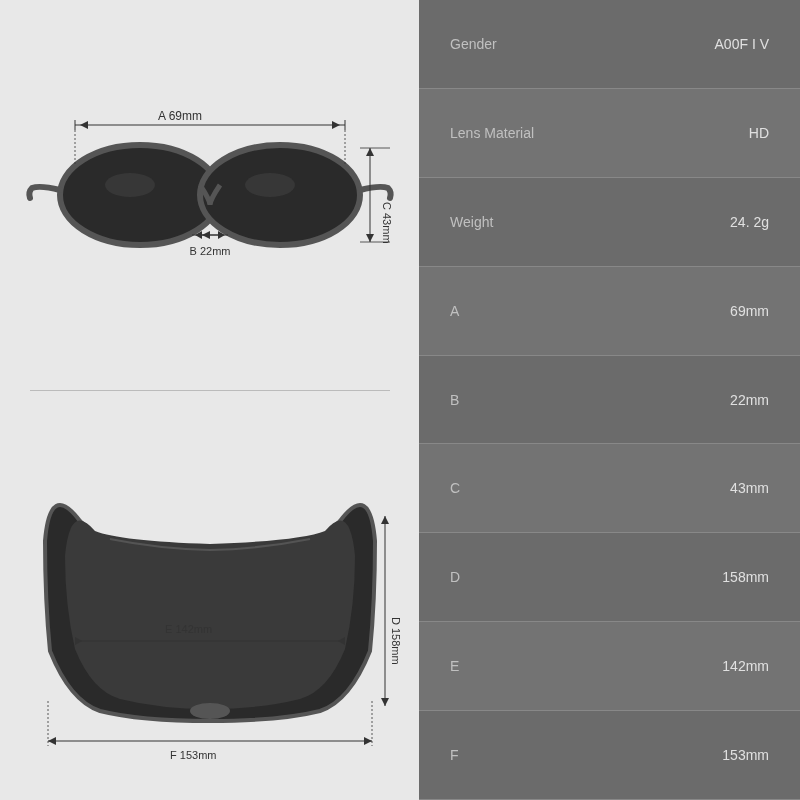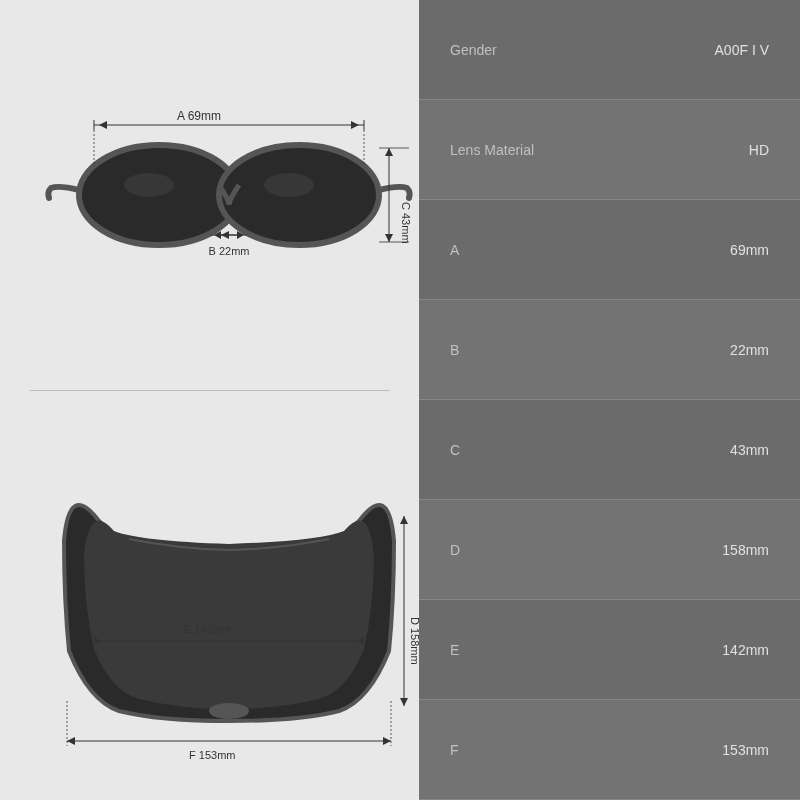--- a/index.html
+++ b/index.html
@@ -13,21 +13,21 @@
     }
 
     
     .left-panel {
       width: 440px;
       height: 800px;
       background: #e8e8e8;
       position: relative;
       display: flex;
       flex-direction: column;
-      align-items: flex-end;
+      align-items: center;
       justify-content: center;
     }
 
     
     .right-panel {
       width: 400px;
       height: 800px;
       background: #6b6b6b;
       display: flex;
       flex-direction: column;
@@ -169,20 +169,24 @@
 <div class="right-panel">
 <div class="spec-row">
       <span class="spec-label">Gender</span>
       <span class="spec-value">A00F I V</span>
     </div>
     <div class="spec-row">
       <span class="spec-label">Lens Material</span>
       <span class="spec-value">HD</span>
     </div>
     <div class="spec-row">
+      <span class="spec-label">Weight</span>
+      <span class="spec-value">24. 2g</span>
+    </div>
+    <div class="spec-row">
       <span class="spec-label">A</span>
       <span class="spec-value">69mm</span>
     </div>
     <div class="spec-row">
       <span class="spec-label">B</span>
       <span class="spec-value">22mm</span>
     </div>
     <div class="spec-row">
       <span class="spec-label">C</span>
       <span class="spec-value">43mm</span>

